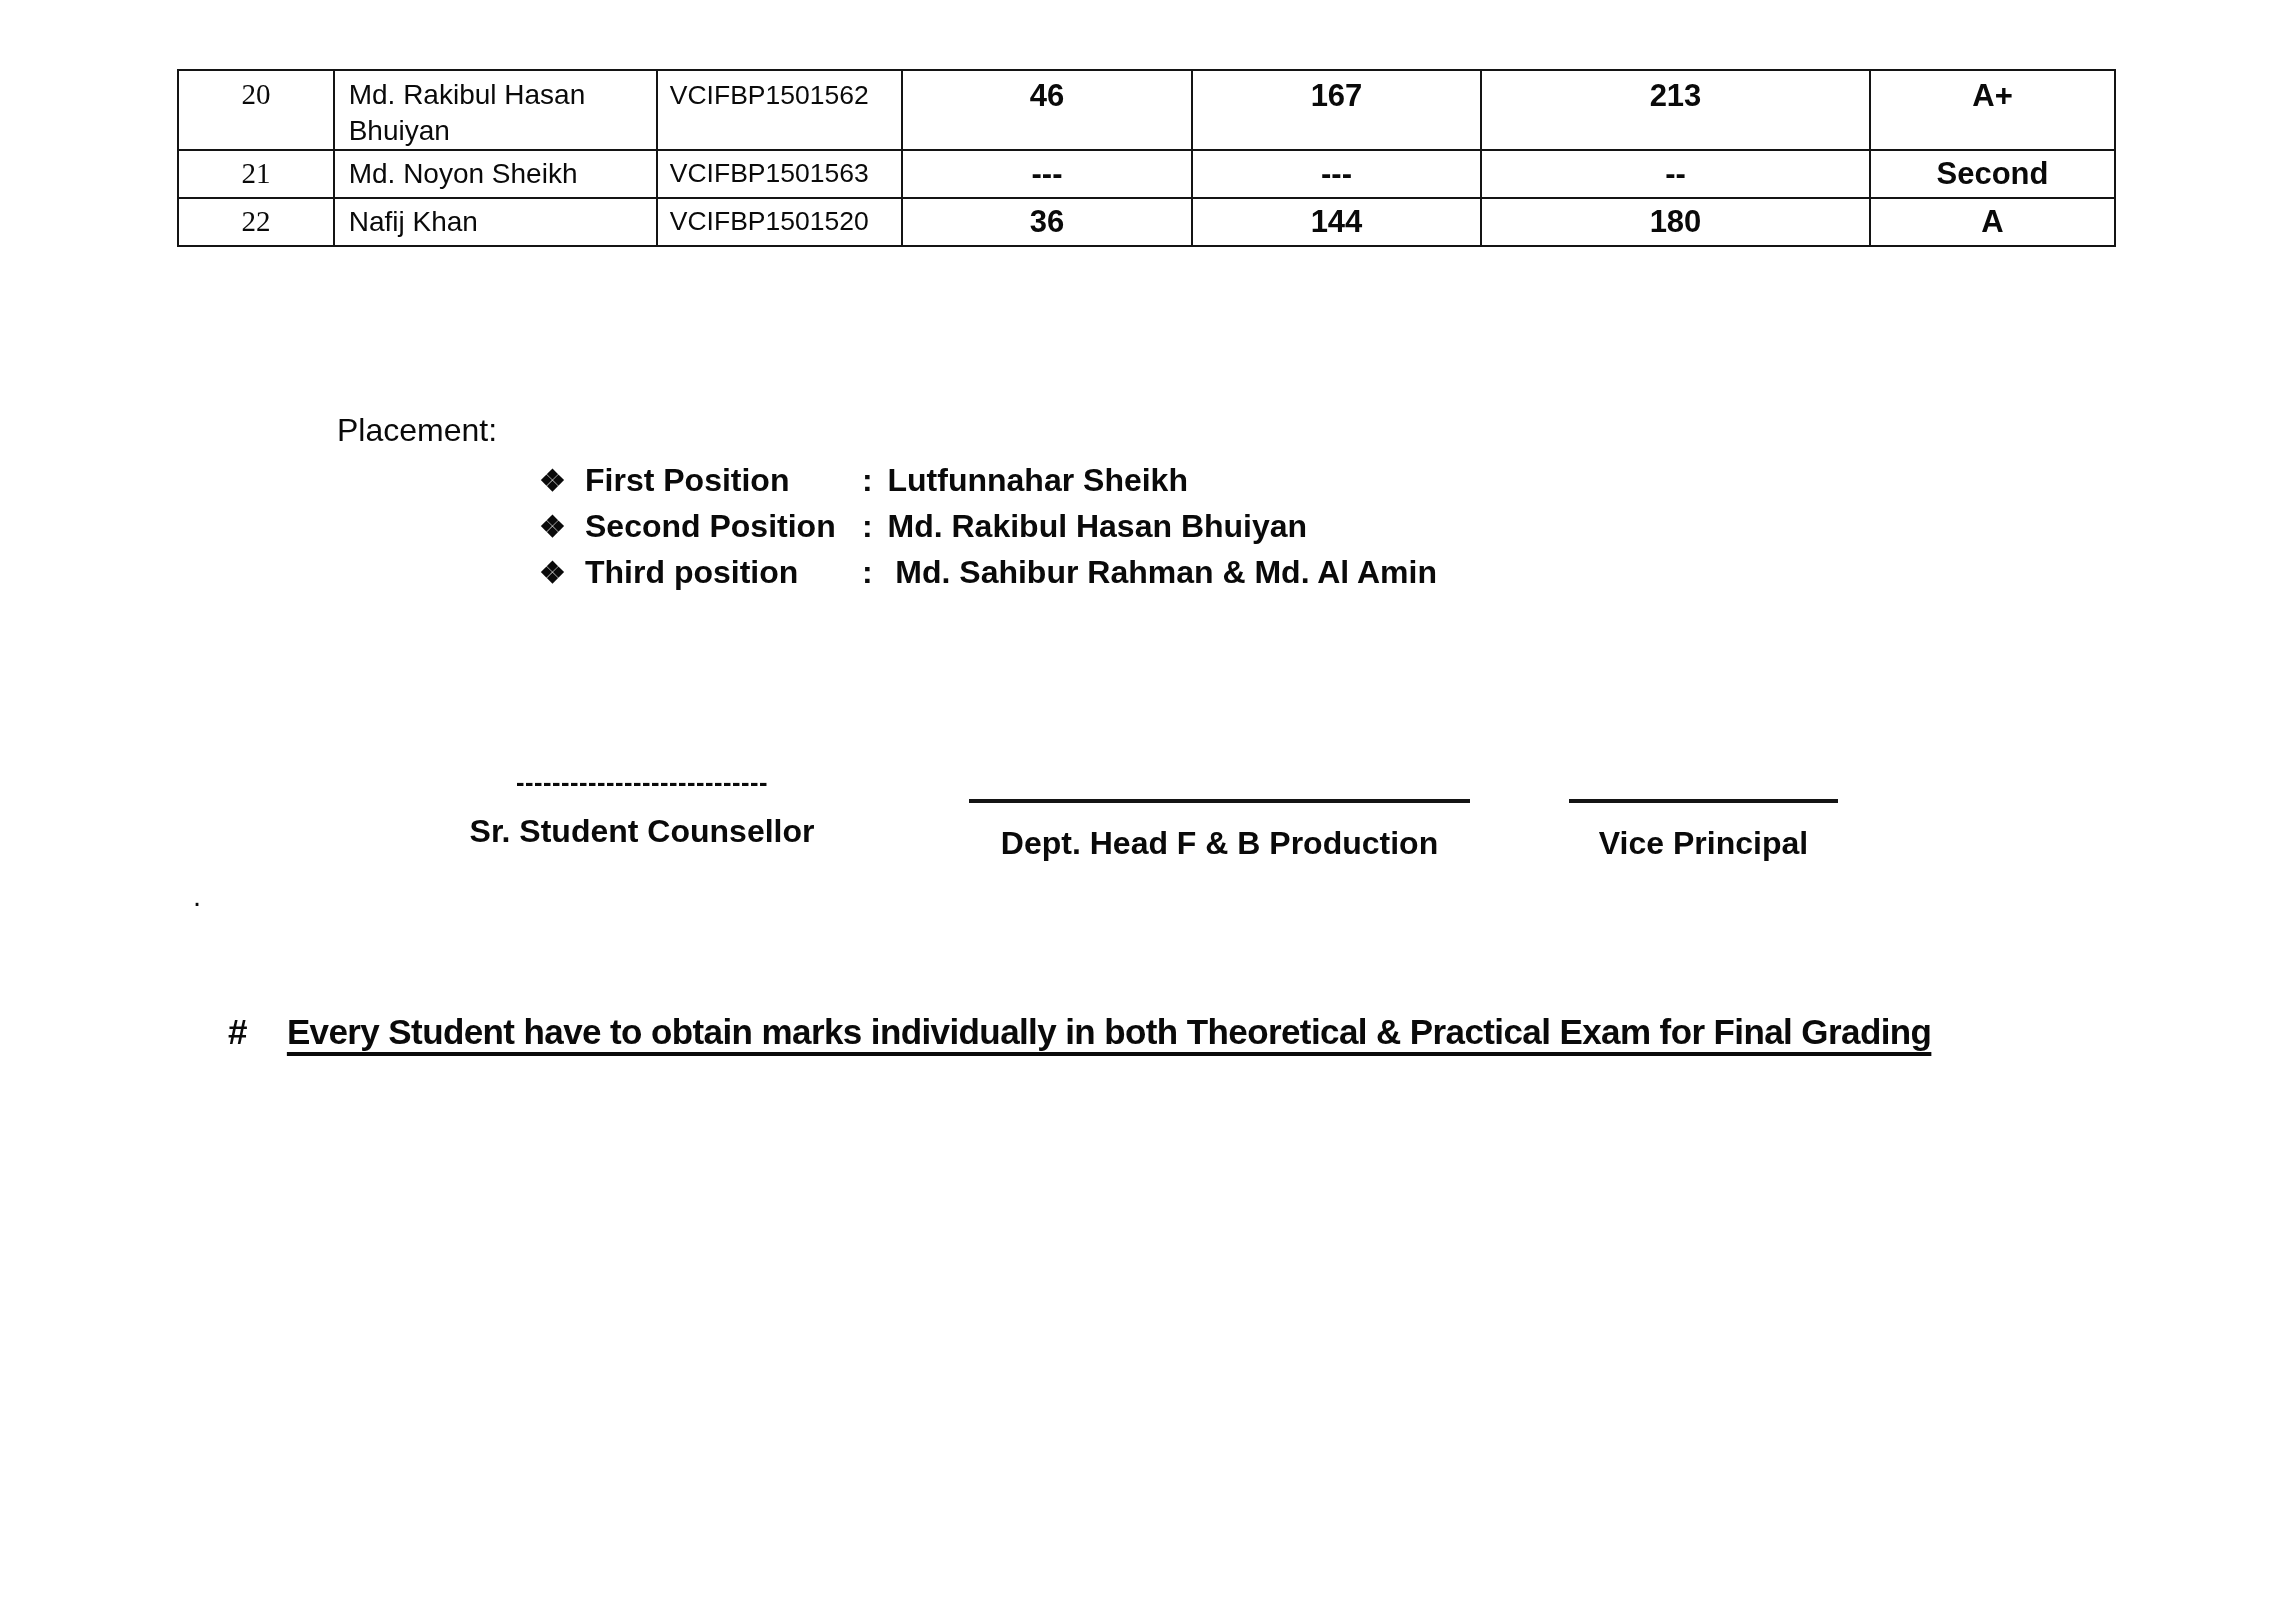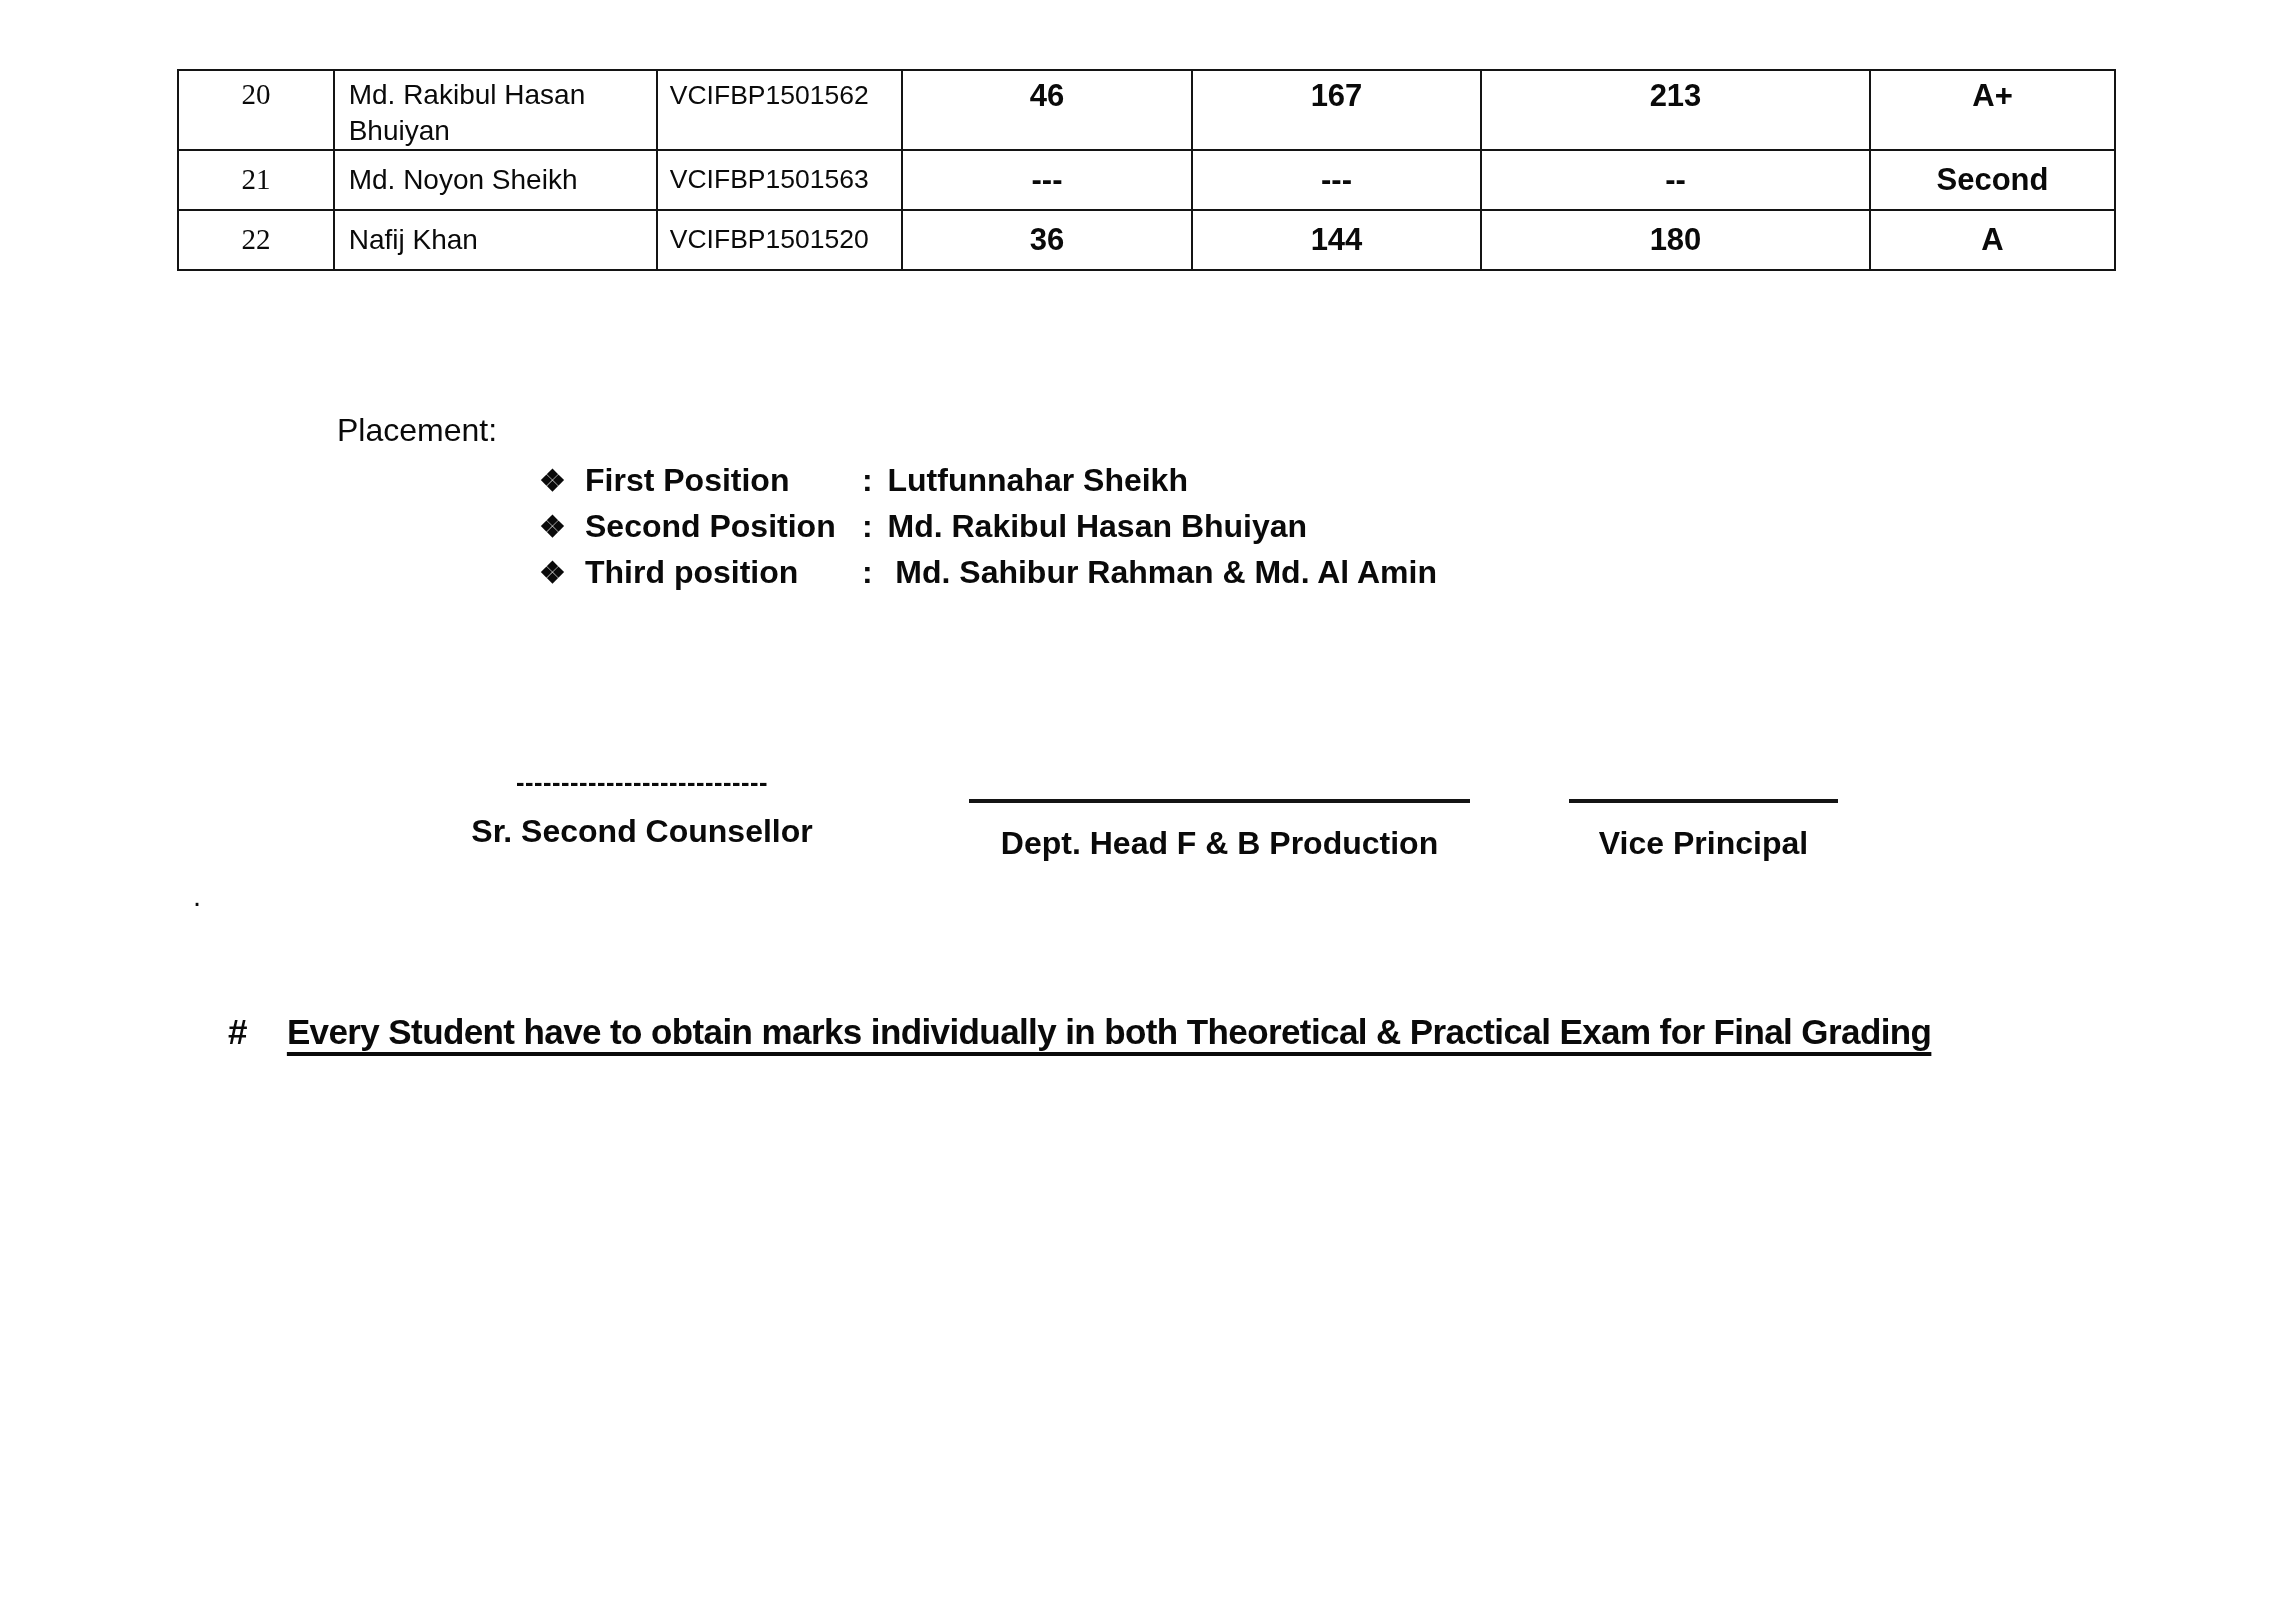--- a/index.html
+++ b/index.html
@@ -18,21 +18,21 @@
     width:1938px;
     border-collapse:collapse;
     table-layout:fixed;
   }
   .grade-table td {
     border:2.5px solid #141414;
     vertical-align:top;
     overflow:hidden;
   }
   tr.row-tall   { height:75px; }
-  tr.row-short  { height:60px;border-radius:11px; }
+  tr.row-short  { height:48px;border-radius:11px; }
   tr.row-short td { vertical-align:middle; }
 
   td.cell-sl {
     font-family:"Liberation Serif", serif;
     font-weight:normal; font-size:29px;
     text-align:center; padding-top:6.9px;margin-left:24px;
   }
   tr.row-short td.cell-sl { padding-top:0; }
   td.cell-name {
     font-size:28px; line-height:36px;
@@ -168,21 +168,21 @@
   <div class="p-item">
     <span class="p-bullet">❖</span>
     <span class="p-label">Third position</span>
     <span class="p-colon">:</span>
     <span class="p-value">Md. Sahibur Rahman &amp; Md. Al Amin</span>
   </div>
 </div>
 
 <div class="sig sig-1">
   <div class="sig-dashes">----------------------------</div>
-  <div class="sig-label">Sr. Second Counsellor</div>
+  <div class="sig-label">Sr. Student Counsellor</div>
 </div>
 
 <div class="sig sig-2">
   <div class="sig-rule"></div>
   <div class="sig-label">Dept. Head F &amp; B Production</div>
 </div>
 
 <div class="sig sig-3">
   <div class="sig-rule"></div>
   <div class="sig-label">Vice Principal</div>

